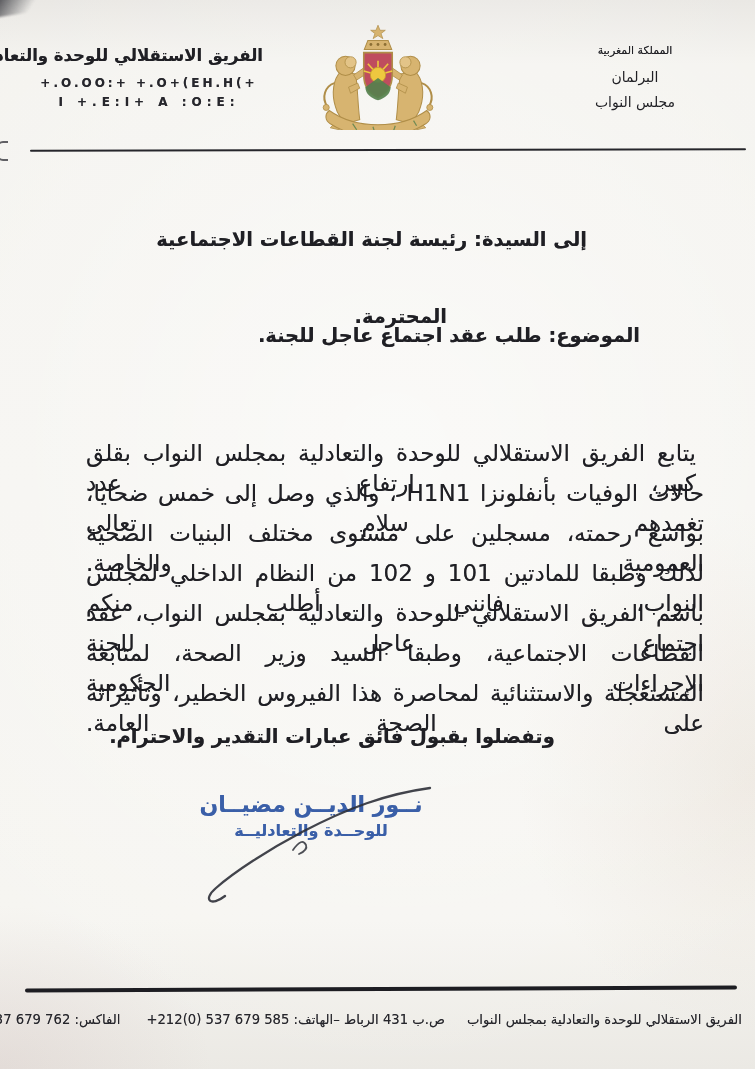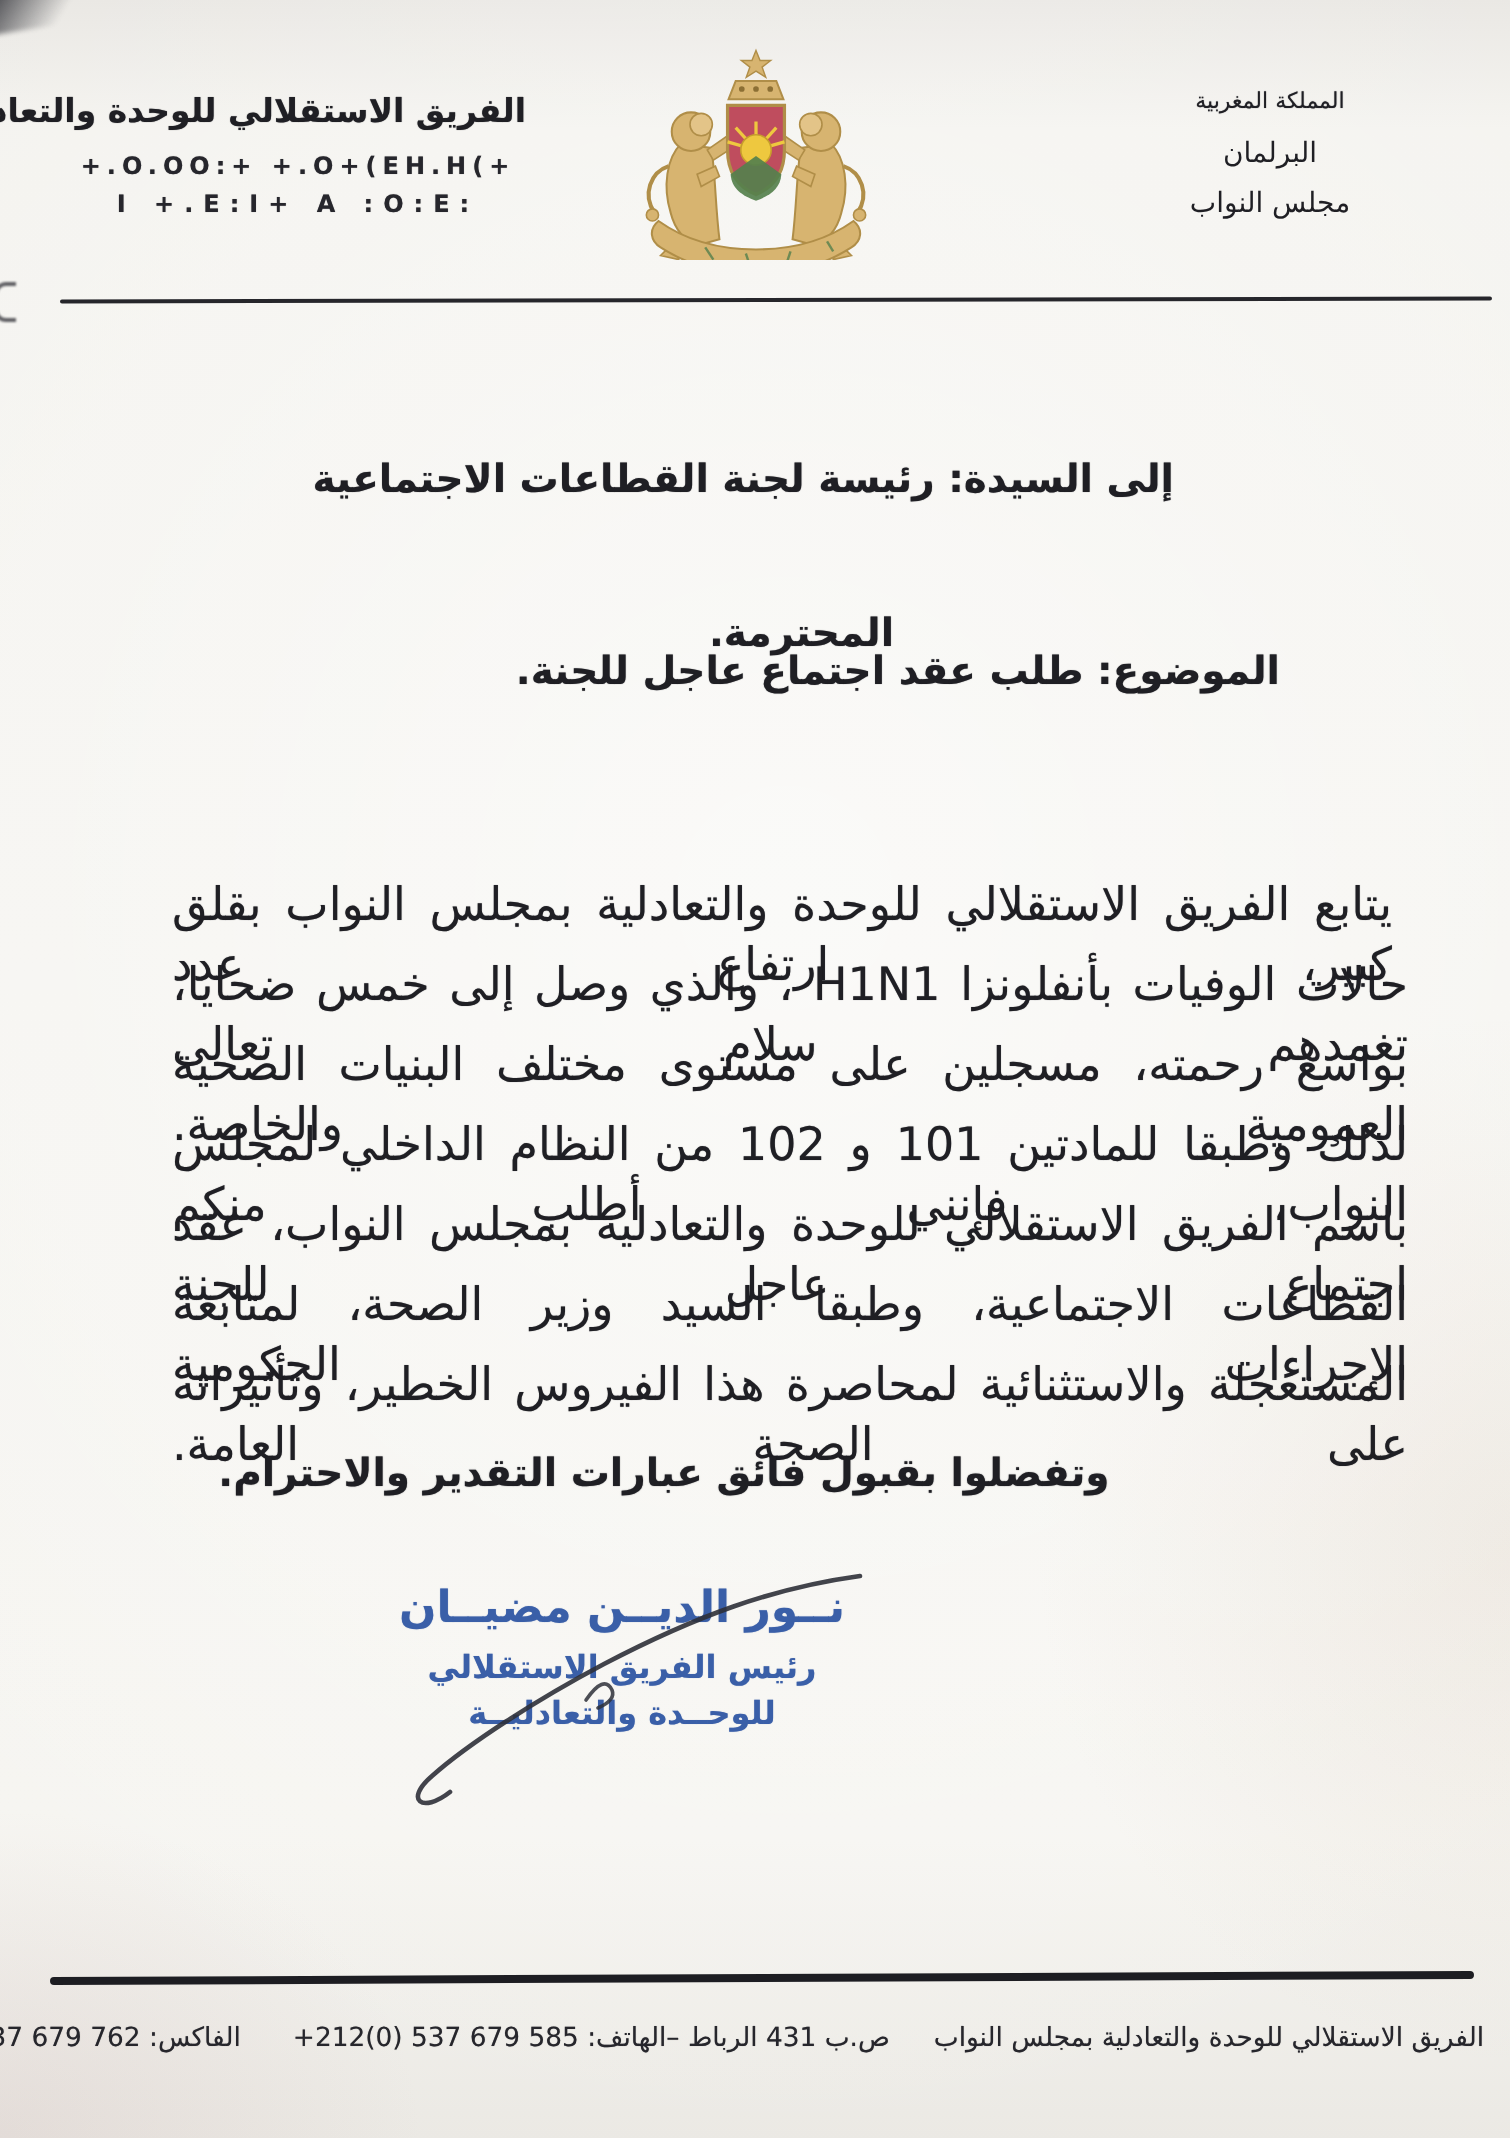--- a/index.html
+++ b/index.html
@@ -157,21 +157,20 @@
     <div class="b-line">لذلك وطبقا للمادتين 101 و 102 من النظام الداخلي لمجلس النواب، فإنني أطلب منكم</div>
     <div class="b-line">باسم الفريق الاستقلالي للوحدة والتعادلية بمجلس النواب، عقد اجتماع عاجل للجنة</div>
     <div class="b-line">القطاعات الاجتماعية، وطبقا السيد وزير الصحة، لمتابعة الإجراءات الحكومية</div>
     <div class="b-line">المستعجلة والاستثنائية لمحاصرة هذا الفيروس الخطير، وتأثيراته على الصحة العامة.</div>
   </div>
 
   <div class="closing">وتفضلوا بقبول فائق عبارات التقدير والاحترام.</div>
 
   <div class="sig">
     <div class="name">نــور الديــن مضيــان</div>
-    <div class="t1">رئيس الفريق الاستقلالي</div>
     <div class="t2">للوحــدة والتعادليــة</div>
   </div>
   <svg class="sig-stroke" viewBox="0 0 292 120" aria-hidden="true">
     <path d="M60,112 c-14,11 -23,4 -9,-8 c18,-16 52,-38 86,-56 c46,-24 84,-38 128,-44" fill="none" stroke="#2e3038" stroke-width="2.3" stroke-linecap="round" opacity=".9"></path>
     <path d="M128,66 q9,-13 13,-5 q2,5 -7,9" fill="none" stroke="#2e3038" stroke-width="1.8" stroke-linecap="round" opacity=".85"></path>
   </svg>
 
   <div class="rule-bottom"></div>
   <div class="footer">
     <span class="seg g1 ar">الفريق الاستقلالي للوحدة والتعادلية بمجلس النواب</span>

